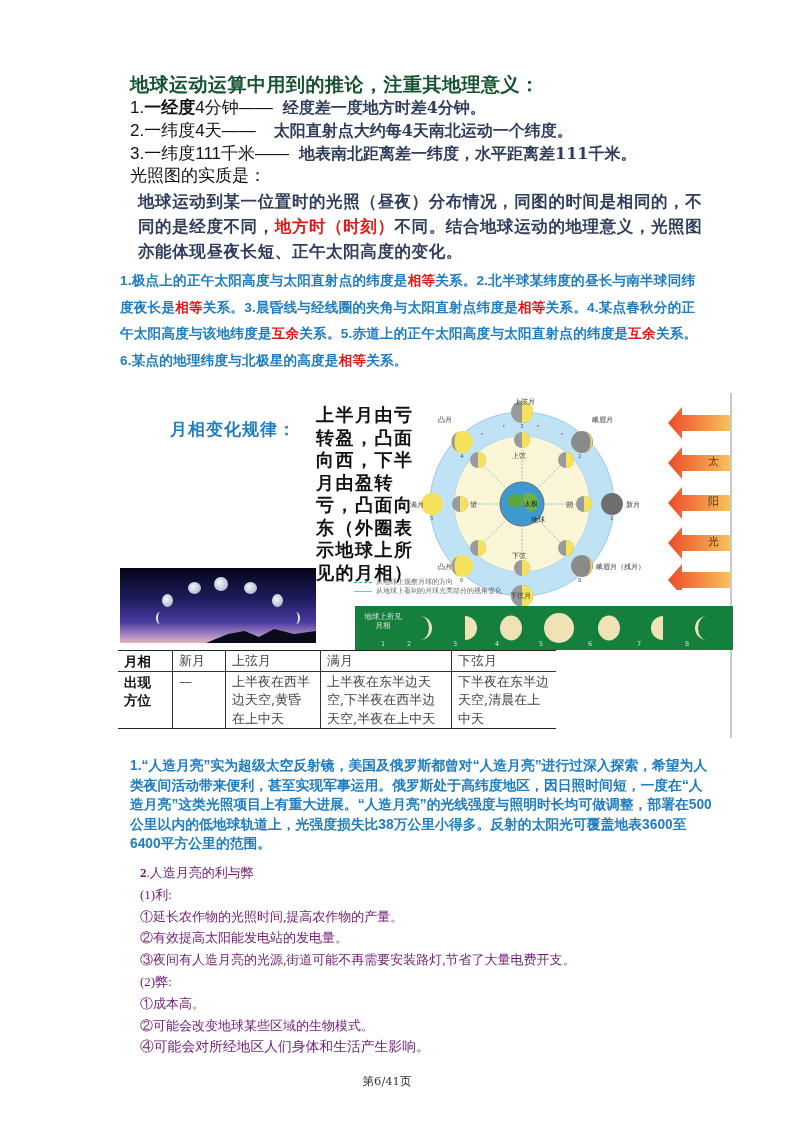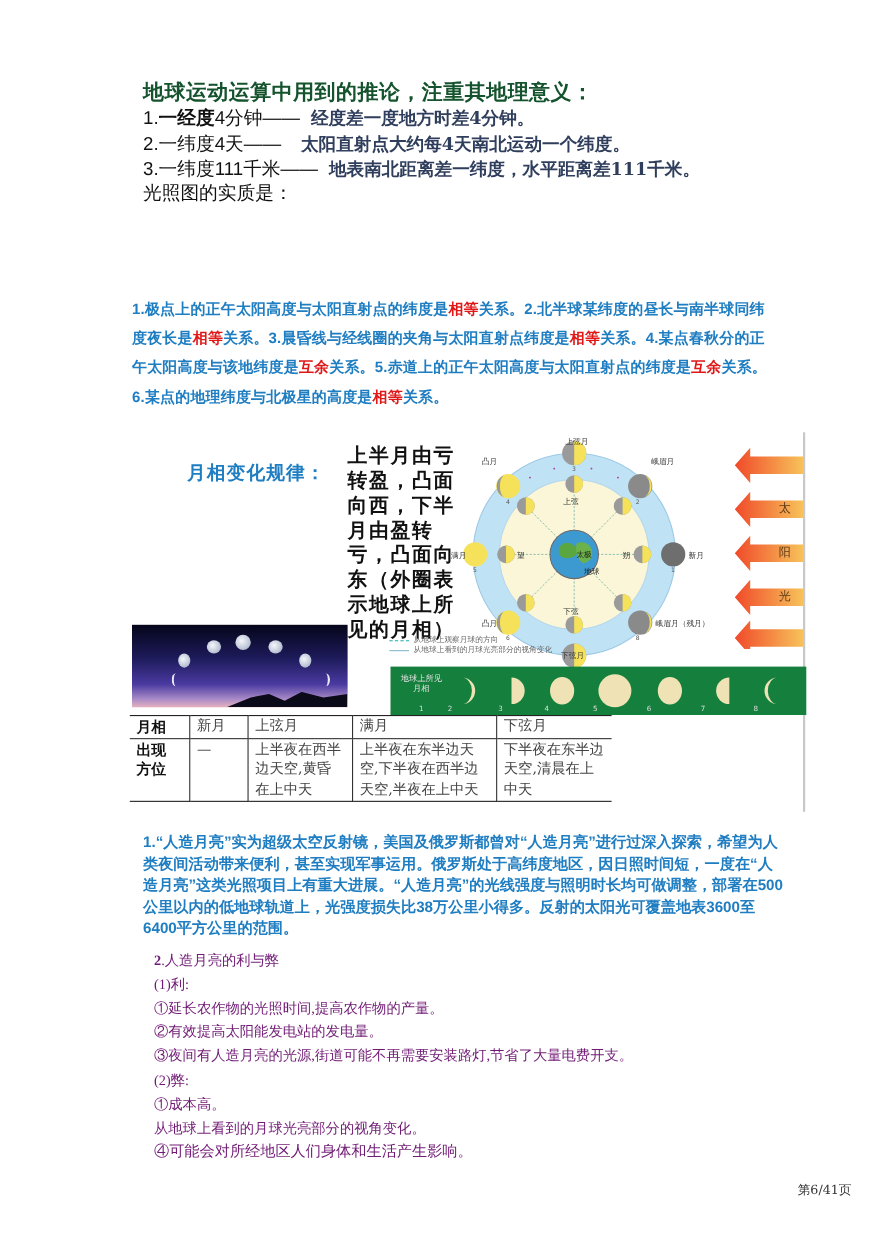--- a/index.html
+++ b/index.html
@@ -50,37 +50,38 @@
 
   
   #sec4 { left:130px; top:756px; width:585px; font-size:13.8px; line-height:19.6px; color:#1f7dc1; font-weight:bold; font-family:"Liberation Sans", sans-serif; }
 
   
   #sec5 { left:140px; top:862px; width:460px; font-size:13px; line-height:21.8px; color:#701a75; font-family:Liberation Serif, serif; }
   #sec5 .t { font-weight:normal; }
   #sec5 .t b { font-weight:bold; }
   #sec5 .big { font-size:13.8px; }
 
-  #pagenum { left:0; width:774px; top:1074px; text-align:right; font-size:11.5px; color:#333; font-family:"DejaVu Serif", serif; }
+  #pagenum { left:0; width:774px; top:1074px; text-align:center; font-size:11.5px; color:#333; font-family:"DejaVu Serif", serif; }
 </style>
 </head>
 <body>
 
 <div id="sec1" class="abs">
   <div class="h-red">地球运动运算中用到的推论，注重其地理意义：</div>
   <div class="line">
     <span class="lead"><span>1.</span><b>一经度</b><span>4分钟——</span></span><span class="expl">经度差一度地方时差4分钟。</span>
   </div>
   <div class="line">
     <span class="lead"><span>2.</span><span>一纬度4天——</span></span><span class="expl" style="margin-left:18px">太阳直射点大约每4天南北运动一个纬度。</span>
   </div>
   <div class="line">
     <span class="lead"><span>3.</span><span>一纬度111千米——</span></span><span class="expl">地表南北距离差一纬度，水平距离差111千米。</span>
   </div>
   <div class="essence-title">光照图的实质是：</div>
+  <div class="essence"><span>地球运动到某一位置时的光照（昼夜）分布情况，同图的时间是相同的，不同的是经度不同，</span><span class="red">地方时（时刻）</span><span>不同。结合地球运动的地理意义，光照图亦能体现昼夜长短、正午太阳高度的变化。</span></div>
 </div>
 
 <div id="sec2" class="abs">
   <span>1.极点上的正午太阳高度与太阳直射点的纬度是</span><span class="red">相等</span><span>关系。2.北半球某纬度的昼长与南半球同纬度夜长是</span><span class="red">相等</span><span>关系。3.晨昏线与经线圈的夹角与太阳直射点纬度是</span><span class="red">相等</span><span>关系。4.某点春秋分的正午太阳高度与该地纬度是</span><span class="red">互余</span><span>关系。5.赤道上的正午太阳高度与太阳直射点的纬度是</span><span class="red">互余</span><span>关系。6.某点的地理纬度与北极星的高度是</span><span class="red">相等</span><span>关系。</span>
 </div>
 
 <div id="fig-border" class="abs"></div>
 <div id="phase-title" class="abs">月相变化规律：</div>
 <div id="phase-rule" class="abs">上半月由亏转盈，凸面向西，下半月由盈转亏，凸面向东（外圈表示地球上所见的月相）</div>
 
@@ -295,17 +296,17 @@
 <div id="sec4" class="abs">1.“人造月亮”实为超级太空反射镜，美国及俄罗斯都曾对“人造月亮”进行过深入探索，希望为人类夜间活动带来便利，甚至实现军事运用。俄罗斯处于高纬度地区，因日照时间短，一度在“人造月亮”这类光照项目上有重大进展。“人造月亮”的光线强度与照明时长均可做调整，部署在500公里以内的低地球轨道上，光强度损失比38万公里小得多。反射的太阳光可覆盖地表3600至6400平方公里的范围。</div>
 
 <div id="sec5" class="abs">
   <div class="t"><b>2</b><span>.人造月亮的利与弊</span></div>
   <div>(1)利:</div>
   <div>①延长农作物的光照时间,提高农作物的产量。</div>
   <div>②有效提高太阳能发电站的发电量。</div>
   <div style="white-space:nowrap">③夜间有人造月亮的光源,街道可能不再需要安装路灯,节省了大量电费开支。</div>
   <div>(2)弊:</div>
   <div>①成本高。</div>
-  <div>从地球上看到的月球光亮部分的视角变化。</div>
+  <div>②可能会改变地球某些区域的生物模式。</div>
   <div class="big">④可能会对所经地区人们身体和生活产生影响。</div>
 </div>
 
 <div id="pagenum" class="abs">第6/41页</div>
 
 </body></html>

